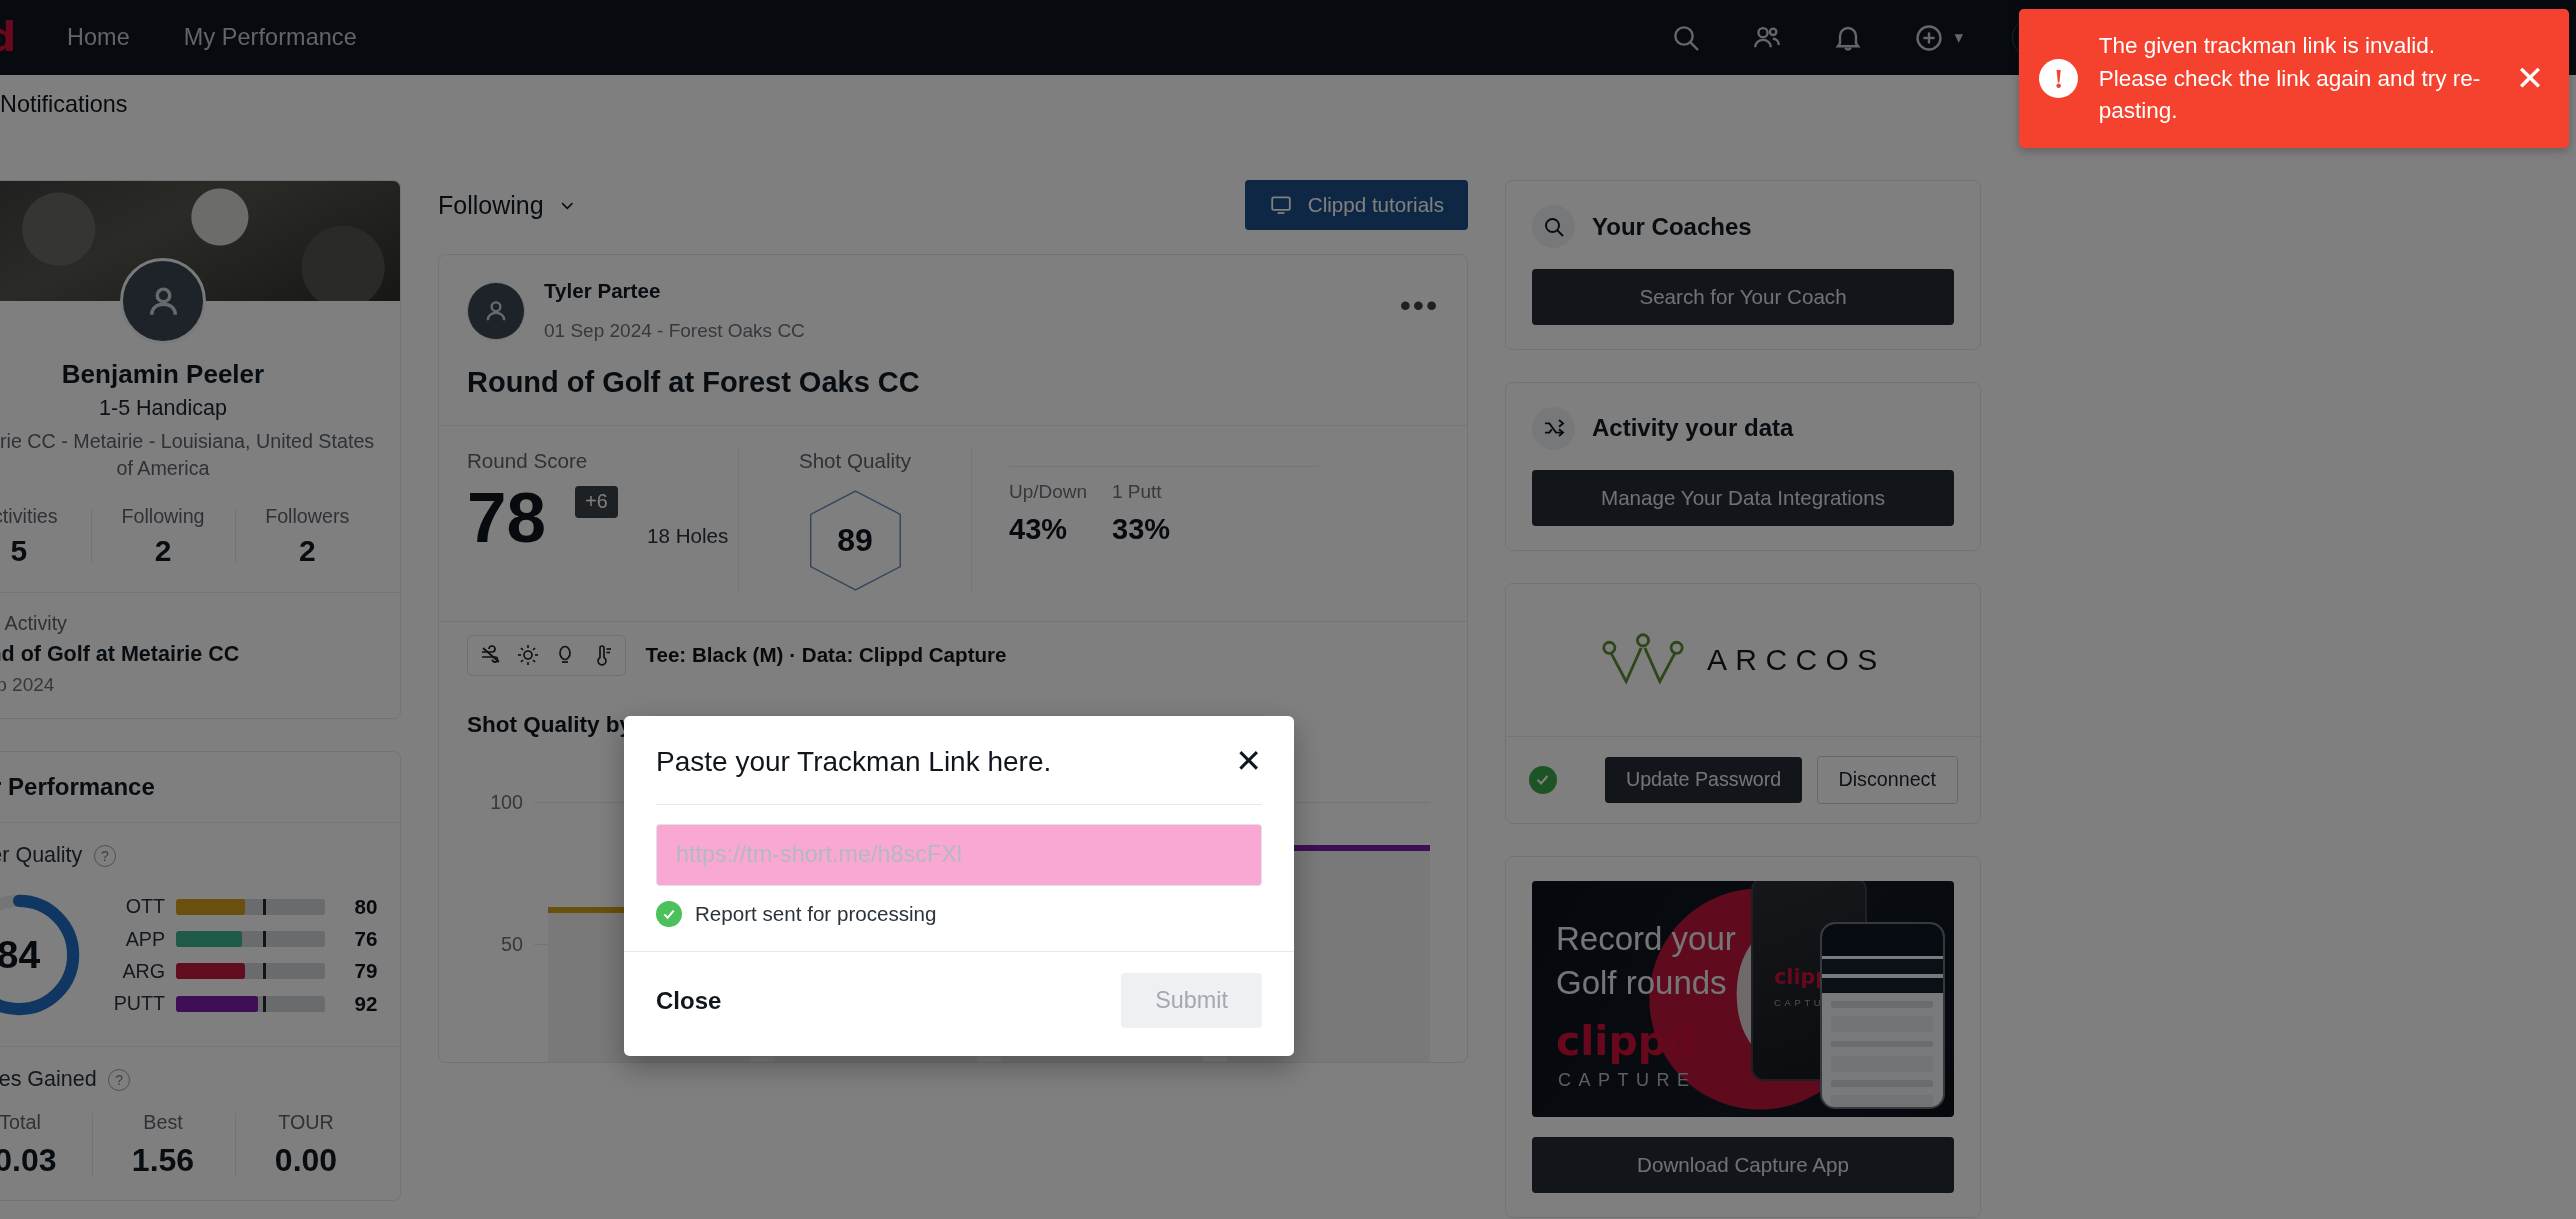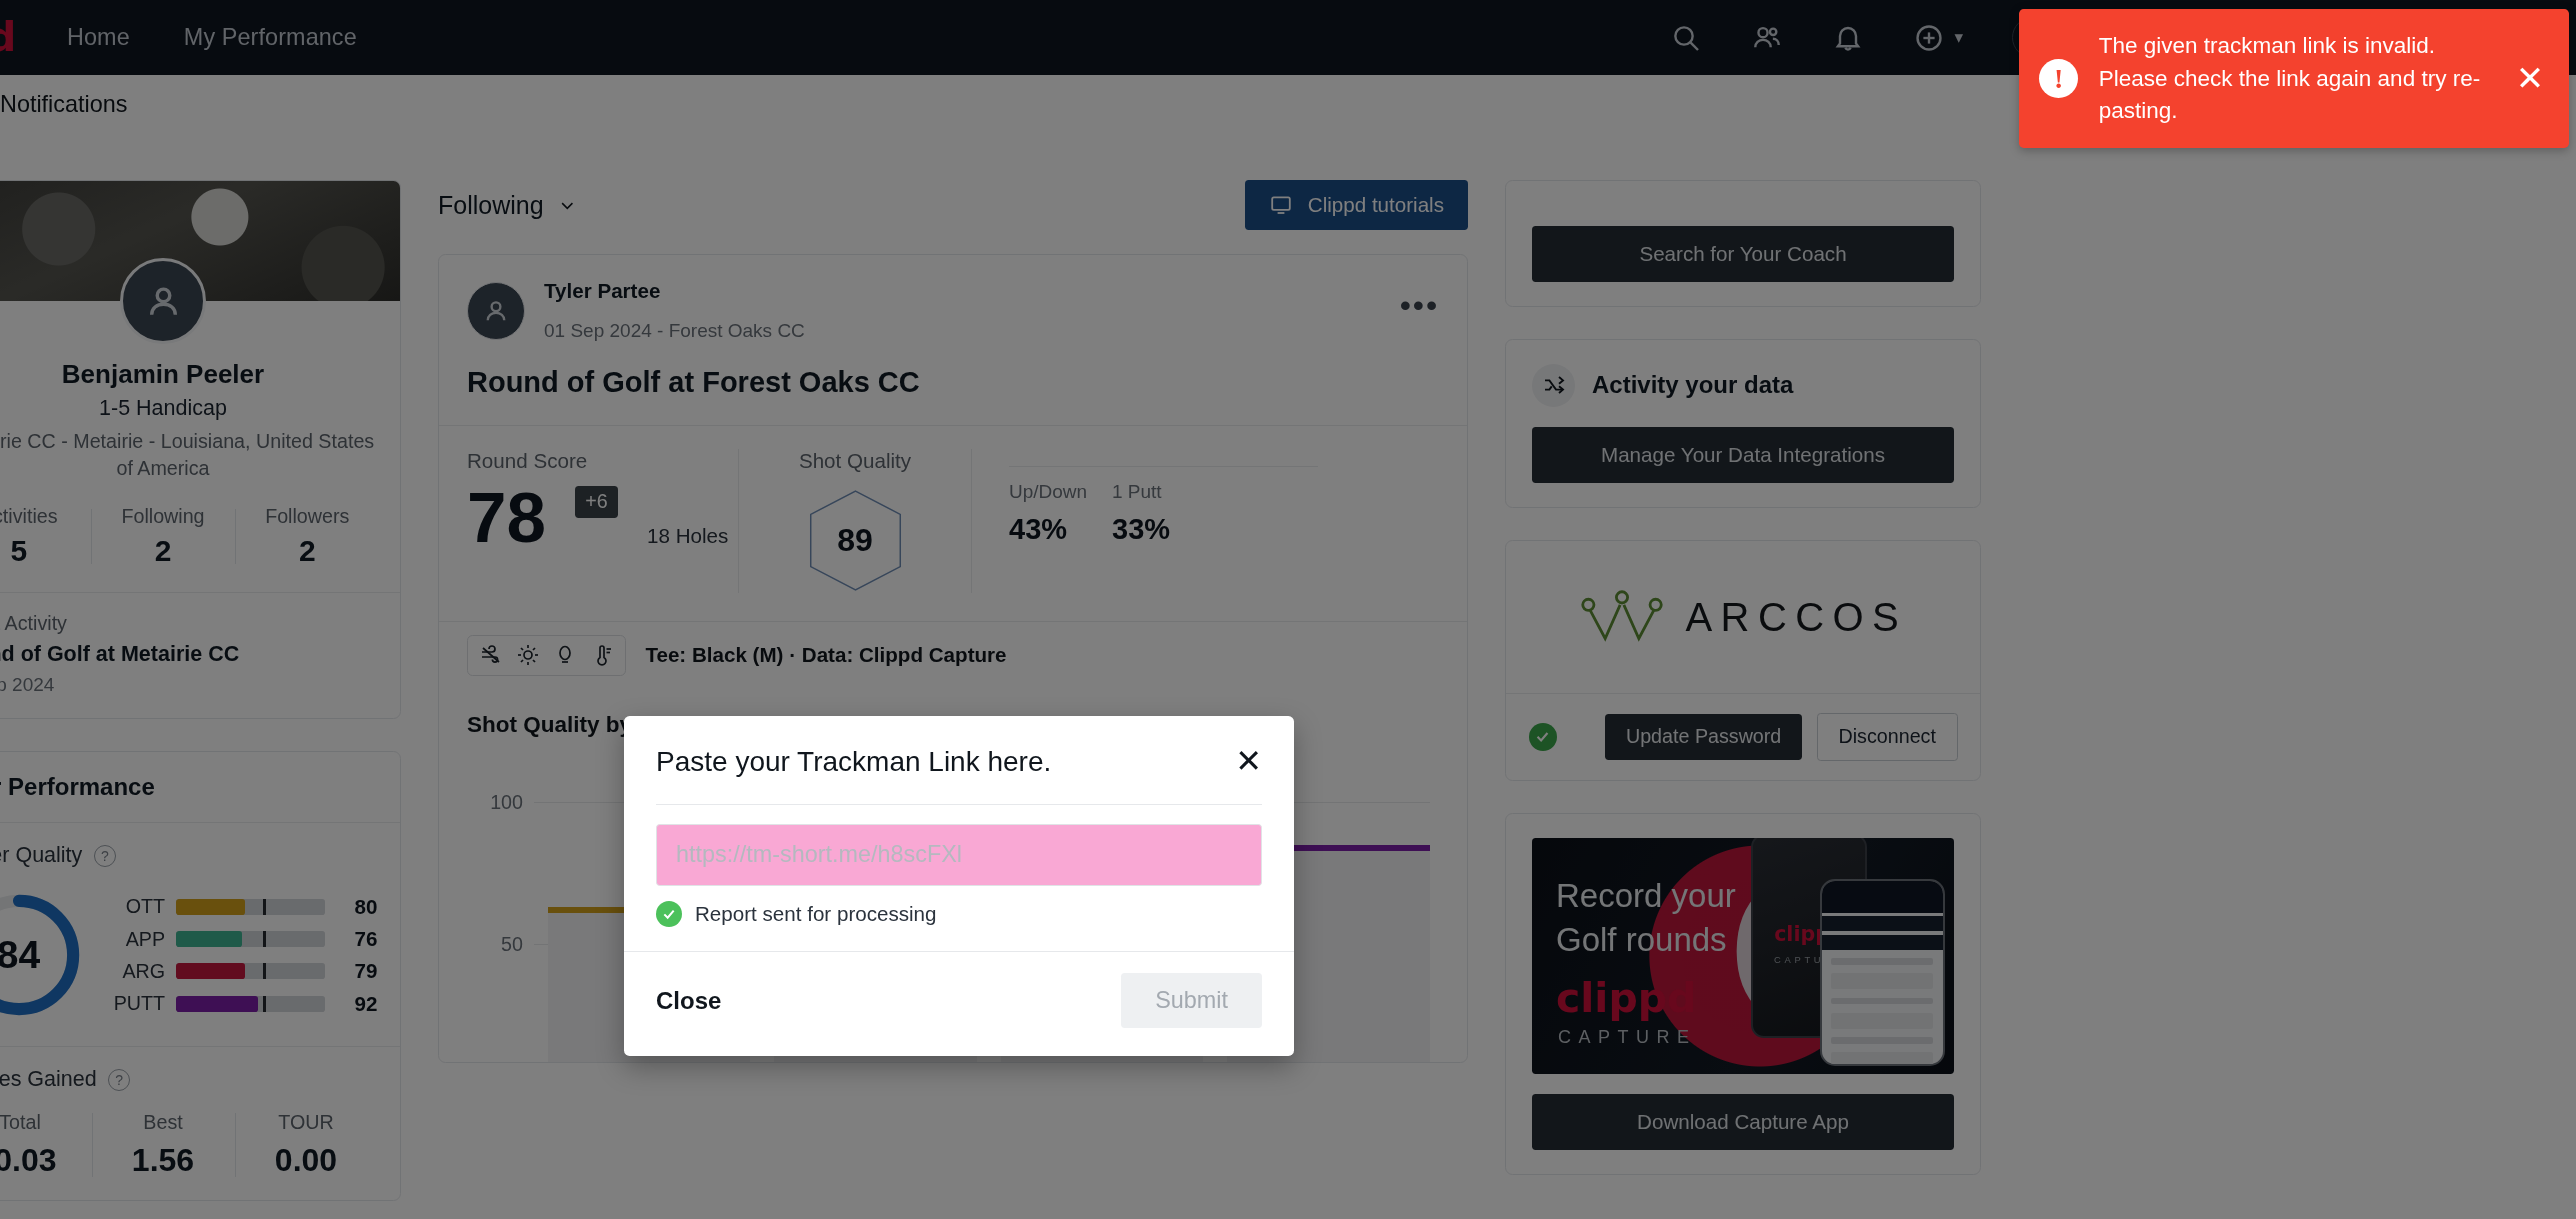--- a/index.html
+++ b/index.html
@@ -277,21 +277,21 @@
     padding: 16px 0; border-radius: 3.7px; font-size: 20.6px; cursor: pointer;
     font-family: "Liberation Sans", sans-serif;
   }
 
   .arccos-card { padding: 0; overflow: hidden; }
   .arccos-logo-row {
     height: 152px; display: flex; align-items: center;
     justify-content: center; gap: 20.6px;
   }
   .arccos-word {
-    font-size: 40px; letter-spacing: 8.4px; color: #15191d;
+    font-size: 30px; letter-spacing: 8.4px; color: #15191d;
     font-family: "Liberation Sans", sans-serif;
   }
   .arccos-foot {
     border-top: 0.9px solid #e8eaed; display: flex; align-items: center;
     gap: 15px; padding: 19px 22.5px;
   }
   .ok-dot {
     width: 28px; height: 28px; border-radius: 50%; background: #3aa64a;
     display: flex; align-items: center; justify-content: center; flex: none;
   }
@@ -721,20 +721,29 @@
               </div>
             </div>
           </div>
         </div>
 
       </div>
 
       <div id="right-col">
 
         <div class="card rs-card">
+          <div class="rs-head">
+            <span class="rs-ico-wrap">
+              <svg width="24" height="24" viewBox="0 0 24 24" fill="none" stroke="#10161d" stroke-width="1.9">
+                <circle cx="10.5" cy="10.5" r="6.5"></circle>
+                  <line x1="15.5" y1="15.5" x2="21" y2="21"></line>
+              </svg>
+            </span>
+            <span class="rs-title">Your Coaches</span>
+          </div>
           <button class="dark-btn">Search for Your Coach</button>
         </div>
 
         <div class="card rs-card">
           <div class="rs-head">
             <span class="rs-ico-wrap">
               <svg width="24" height="24" viewBox="0 0 24 24" fill="none" stroke="#10161d" stroke-width="1.9">
                 <polyline points="17,4 21,7.4 17,10.8"></polyline>
                   <polyline points="17,13.2 21,16.6 17,20"></polyline>
                 <path d="M3 7.4h4.4L14 16.6h6.6"></path>

